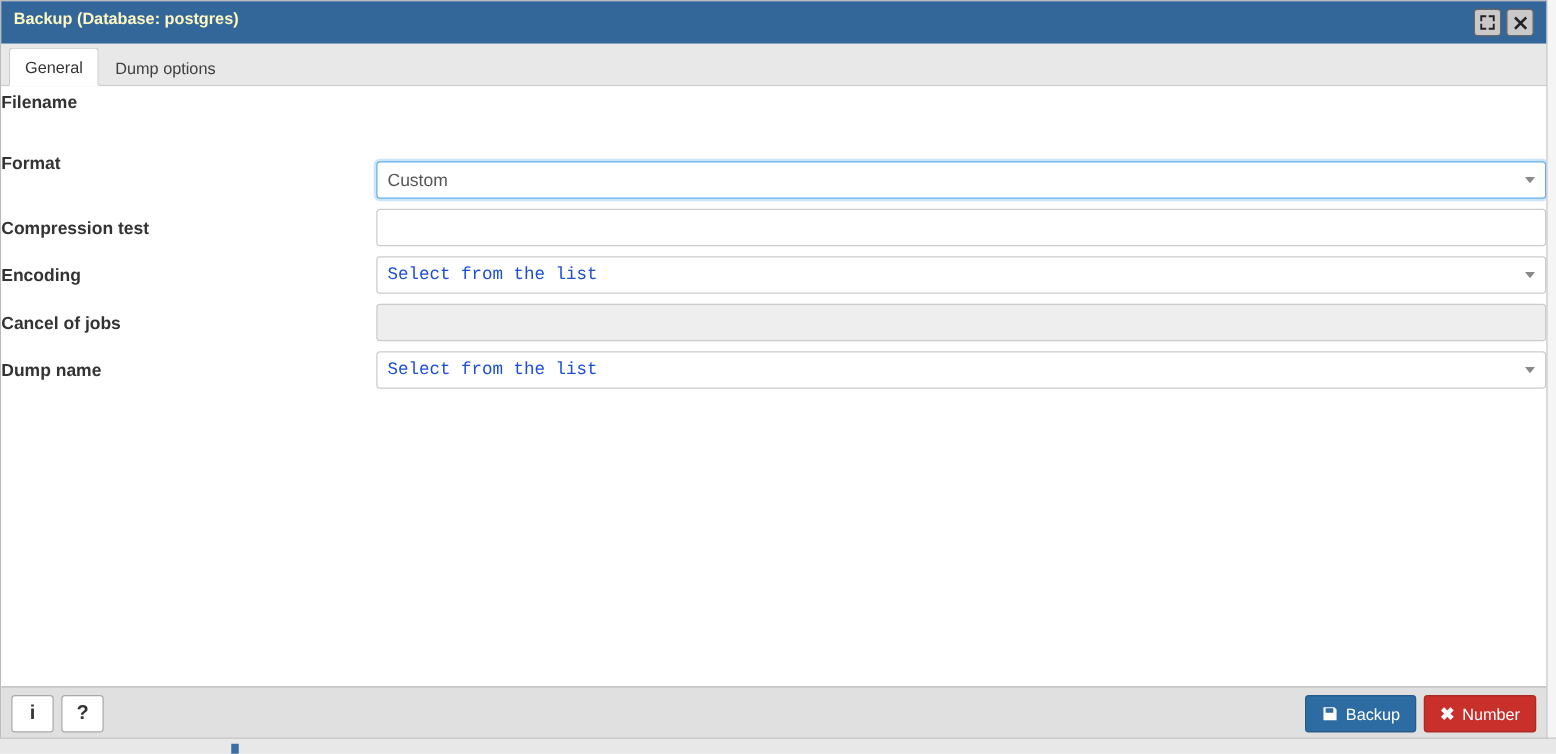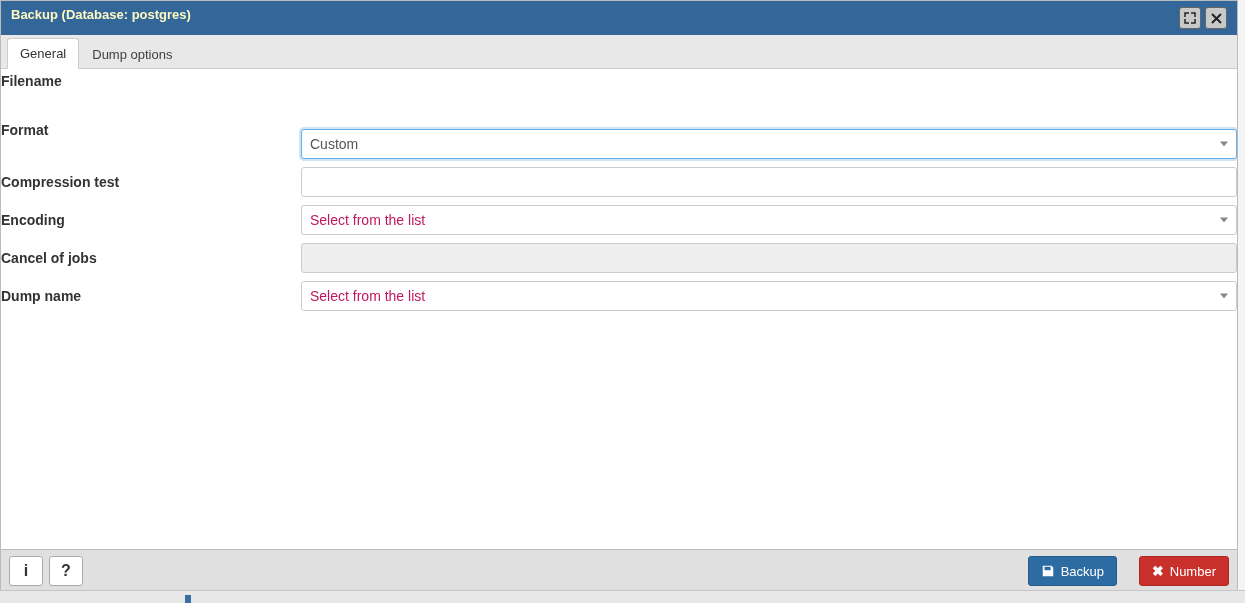--- a/index.html
+++ b/index.html
@@ -118,21 +118,21 @@
   font-size: 14px;
   border: 1px solid #ccc;
   border-radius: 3px;
   background: #fff;
   color: #555;
   position: relative;
   display: flex;
   align-items: center;
   cursor: pointer;
 }
-.form-select.placeholder { color: #be185d; }
+.form-select.placeholder { color: #1d4ed8; font-family: Liberation Mono, monospace; }
 .select-caret {
   position: absolute;
   right: 8px;
   top: 50%;
   transform: translateY(-50%);
   width: 0; height: 0;
   border-left: 4px solid transparent;
   border-right: 4px solid transparent;
   border-top: 5px solid #888;
 }
@@ -158,21 +158,21 @@
 }
 
 .footer {
   background: #e0e0e0;
   border-top: 1px solid #bbb;
   padding: 6px 8px;
   display: flex;
   align-items: center;
 }
 .footer-left { display: flex; gap: 6px; }
-.footer-right { margin-left: auto; display: flex; gap: 22px; align-items: center; }
+.footer-right { margin-left: auto; display: flex; gap: 6px; align-items: center; }
 .ft-btn {
   height: 30px;
   padding: 0 12px;
   border-radius: 3px;
   border: 1px solid #aaa;
   background: #fff;
   color: #333;
   font-size: 13px;
   cursor: pointer;
   display: flex;

